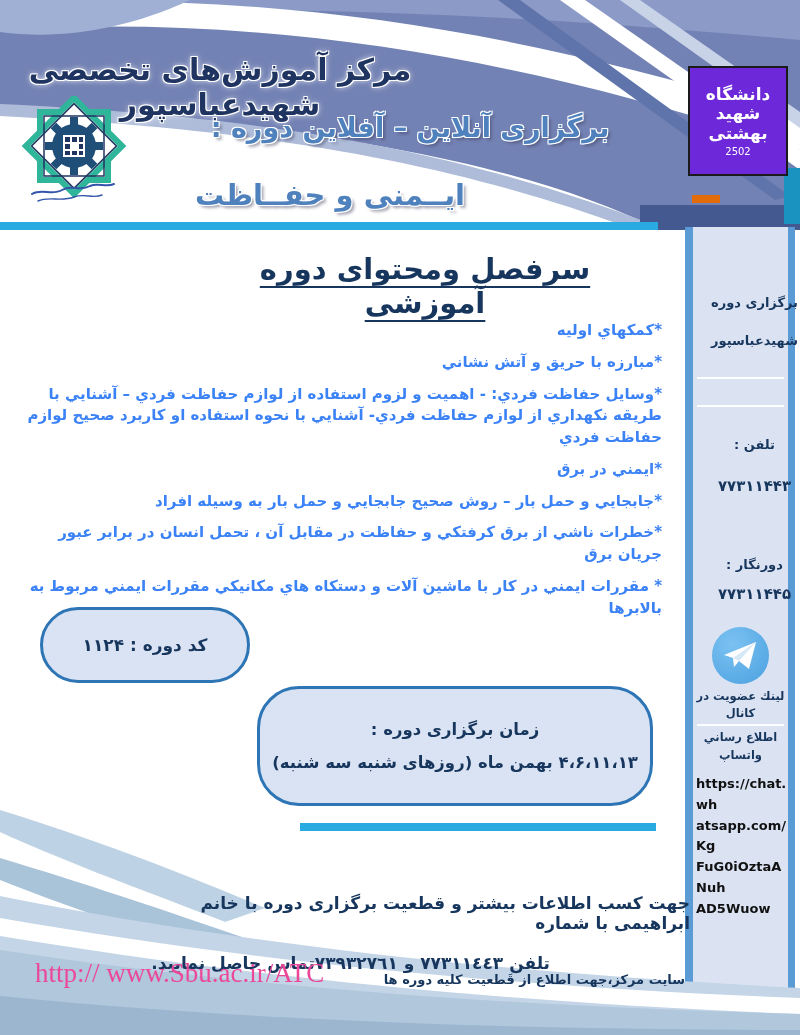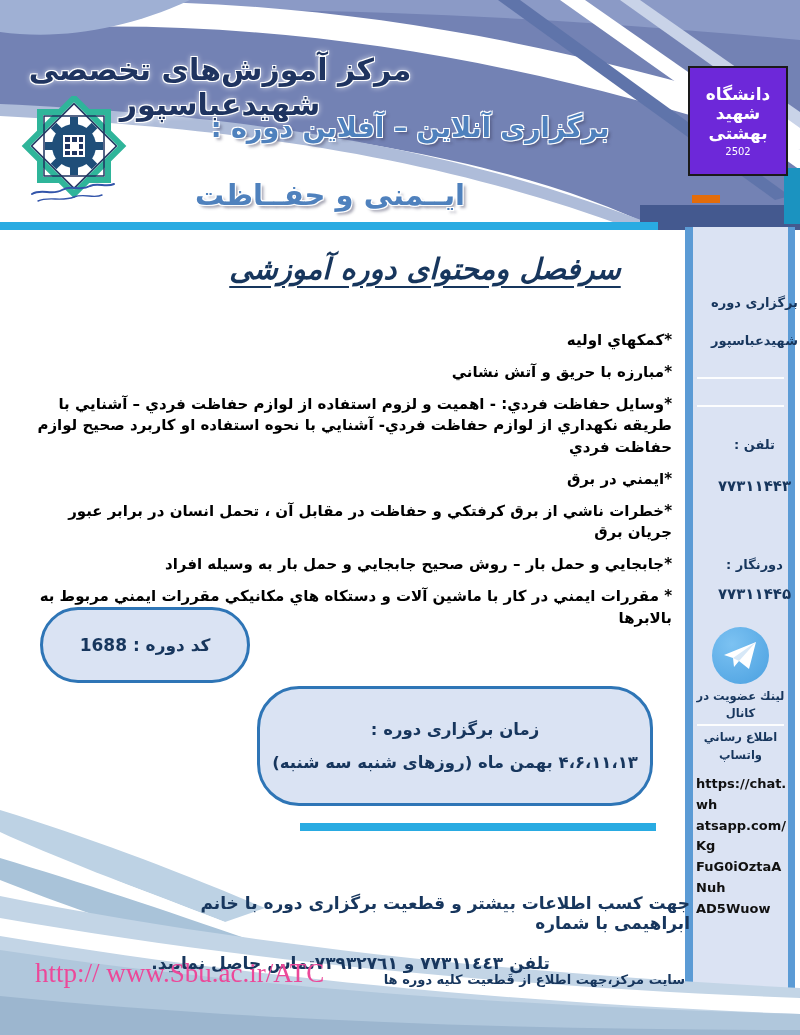--- a/index.html
+++ b/index.html
@@ -38,24 +38,24 @@
   .sb-divider{position:absolute;left:4px;width:87px;height:2px;background:rgba(255,255,255,.9);}
   .tg-wrap{position:absolute;top:400px;left:19px;width:57px;height:57px;border-radius:50%;
      background:radial-gradient(circle at 35% 30%,#7cc2f2,#4aa0e0);cursor:pointer;}
   .sb-note{position:absolute;left:0;width:95px;text-align:center;color:#17365d;
      font-size:11.5px;font-weight:bold;direction:rtl;line-height:1.3;}
   .wa-url{position:absolute;top:547px;left:3px;width:92px;text-align:left;color:#111;
      font-size:13px;font-weight:bold;direction:ltr;line-height:1.6;word-break:break-all;}
 
   
   .section-title{position:absolute;top:252px;left:210px;width:430px;text-align:center;
-     font-size:29px;font-weight:bold;font-style:italic;color:#17365d;direction:rtl;
+     font-size:29px;font-weight:bold;color:#17365d;direction:rtl;
      text-decoration:underline;text-underline-offset:7px;}
   .topics{position:absolute;top:320px;left:25px;width:637px;direction:rtl;
-     color:#000000;font-size:15px;font-weight:bold;line-height:1.45;margin:10px;padding:0;list-style:none;}
+     color:#3b82f6;font-size:15px;font-weight:bold;line-height:1.45;margin:0;padding:0;list-style:none;}
   .topics li{margin-bottom:10px;}
   .pill{position:absolute;background:#dae3f3;border:3px solid #2e75b6;box-sizing:border-box;
      display:flex;flex-direction:column;justify-content:center;align-items:center;
      color:#17365d;font-weight:bold;direction:rtl;text-align:center;}
   .pill-code{top:607px;left:40px;width:210px;height:76px;border-radius:38px;font-size:17px;}
   .pill-time{top:686px;left:257px;width:396px;height:120px;border-radius:42px;font-size:16.5px;}
   .pill-time .l2{margin-top:14px;}
   .cyan-bar2{position:absolute;top:823px;left:300px;width:356px;height:8px;background:#29abe2;}
 
   
@@ -175,27 +175,27 @@
     </div>
   </div>
 
   <div class="section-title">سرفصل ومحتوای دوره آموزشی</div>
 
   <ul class="topics">
     <li>*کمکهاي اولیه</li>
     <li>*مبارزه با حریق و آتش نشاني</li>
     <li>*وسایل حفاظت فردي: - اهمیت و لزوم استفاده از لوازم حفاظت فردي – آشنایي با طریقه نكهداري از لوازم حفاظت فردي- آشنایي با نحوه استفاده او کاربرد صحیح لوازم حفاظت فردي</li>
     <li>*ایمني در برق</li>
+    <li>*جابجایي و حمل بار – روش صحیح جابجایي و حمل بار به وسیله افراد</li>
     <li>*خطرات ناشي از برق كرفتكي و حفاظت در مقابل آن ، تحمل انسان در برابر عبور جریان برق</li>
-    <li>*جابجایي و حمل بار – روش صحیح جابجایي و حمل بار به وسیله افراد</li>
     <li>* مقررات ایمني در کار با ماشین آلات و دستكاه هاي مكانیكي مقررات ایمني مربوط به بالابرها</li>
   </ul>
 
   <div class="pill pill-code">
-    <div>کد دوره : 1688</div>
+    <div>کد دوره : ۱۱۲۴</div>
   </div>
 
   <div class="pill pill-time">
     <div>زمان برگزاری دوره :</div>
     <div class="l2">۴،۶،۱۱،۱۳ بهمن ماه (روزهای شنبه سه شنبه)</div>
   </div>
 
   <div class="cyan-bar2"></div>
 
   <svg id="footer-art" viewBox="0 0 800 235" width="800" height="235">

